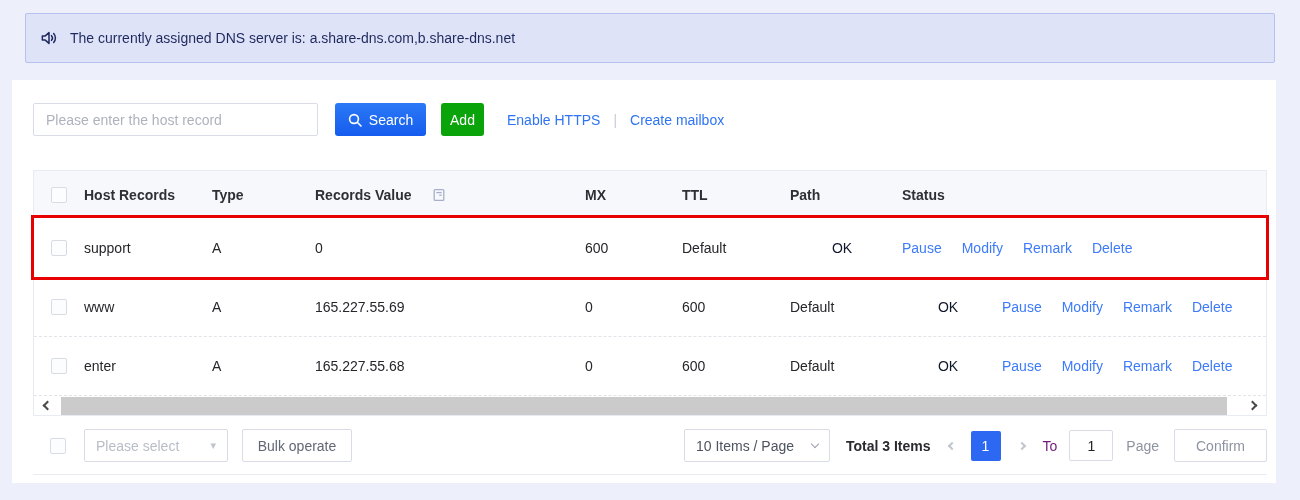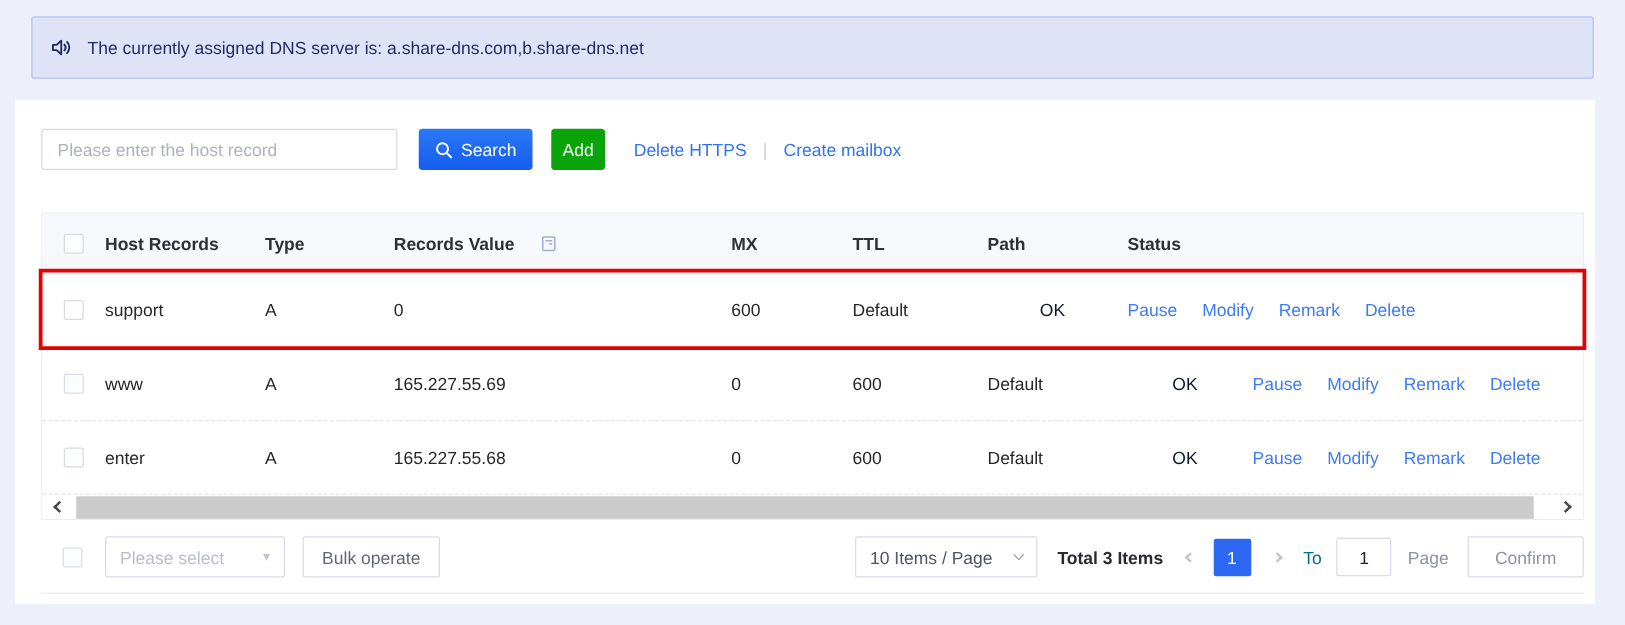--- a/index.html
+++ b/index.html
@@ -99,21 +99,21 @@
   .btn-bulk { margin-left:14px; width:110px; color:#626773; }
   .footer-right { display:flex; align-items:center; }
   .pagesize-select { width:146px; color:#4E5360; }
   .total-text { margin-left:16px; font-weight:600; color:#2A2A30; }
   .pg-btn { margin-left:18px; display:flex; align-items:center; cursor:pointer; }
   .page-box {
     margin-left:16px; width:30px; height:30px; border-radius:2px;
     background:#2D68F3; color:#fff; display:flex; align-items:center; justify-content:center;
     cursor:pointer;
   }
-  .goto-label { margin-left:18px; color:#0369a1; }
+  .goto-label { margin-left:18px; color:#701a75; }
   .goto-input {
     margin-left:12px; width:44px; height:31px; border:1px solid #D9DCE6; border-radius:2px;
     text-align:center; font-size:14px; color:#222; outline:none;
     font-family:"Liberation Sans", sans-serif;
   }
   .page-label { margin-left:13px; color:#8E93A0; }
   .btn-confirm { margin-left:15px; width:93px; color:#8E93A0; }
 </style>
 </head>
 <body>
@@ -137,21 +137,21 @@
       <span style="display:flex;">
         <svg width="14" height="14" viewBox="0 0 14 14" fill="none" stroke="#fff" stroke-width="1.6" stroke-linecap="round">
           <circle cx="6" cy="6" r="4.4"></circle>
             <path d="M9.5 9.5L13 13"></path>
         </svg>
       </span>
       <span>Search</span>
     </button>
     <button class="btn-add">Add</button>
     <div class="toolbar-links">
-      <span class="link">Delete HTTPS</span>
+      <span class="link">Enable HTTPS</span>
       <span class="link-divider">|</span>
       <span class="link">Create mailbox</span>
     </div>
   </div>
 
   <div class="table">
     <div class="thead">
       <div class="cb-cell">
           <span class="checkbox"></span>
         </div>

